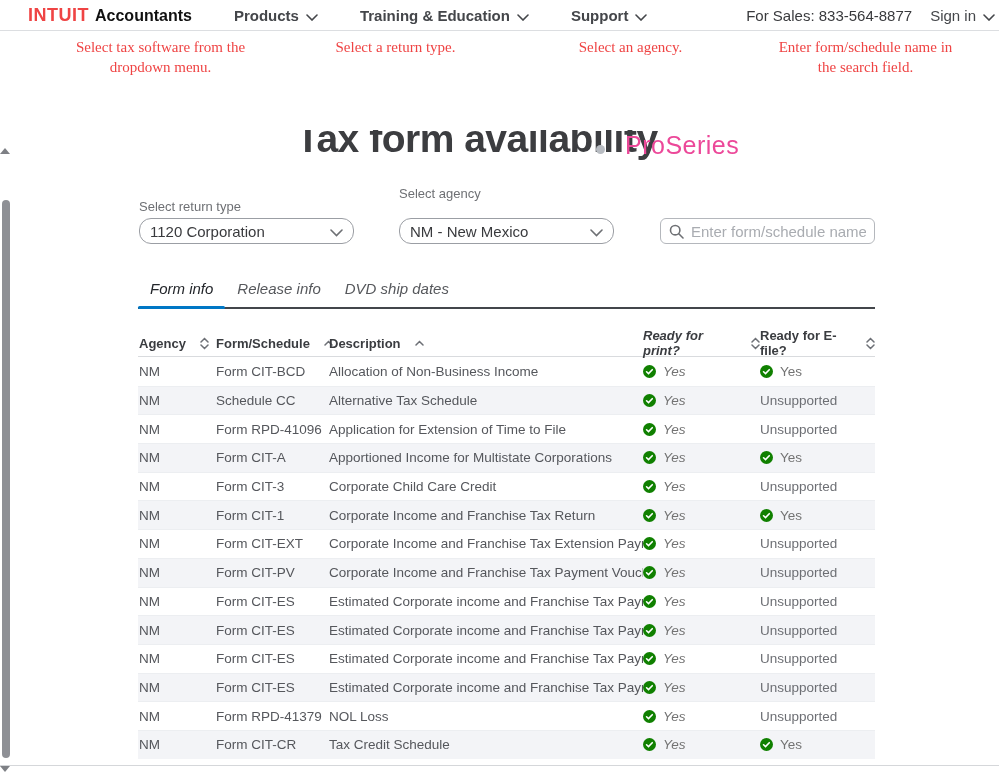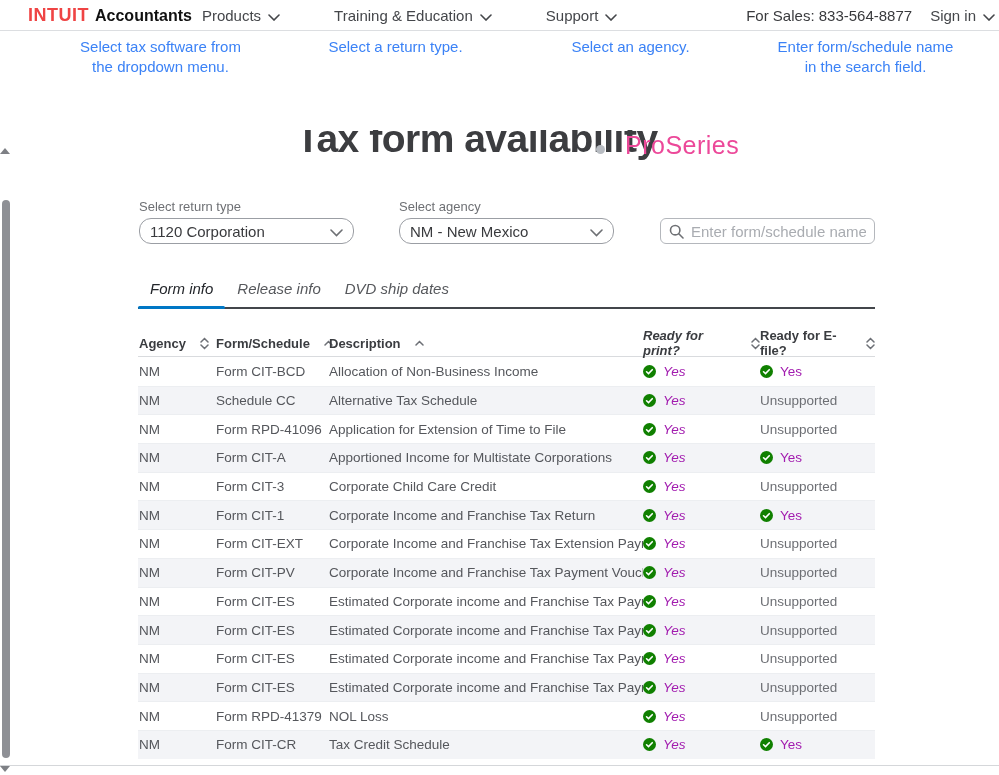--- a/index.html
+++ b/index.html
@@ -6,30 +6,30 @@
   html,body { width:999px; height:775px; background:#fff; overflow:hidden;
     font-family:"Liberation Sans", sans-serif; color:#393a3d; position:relative; }
 
   
   .topnav { position:absolute; top:0; left:0; width:999px; height:31px;
     display:flex; align-items:center; padding:0 4px 0 28px;
     border-bottom:1px solid #dcdee1; background:#fff; }
   .logo { display:flex; align-items:baseline; gap:6px; white-space:nowrap; }
   .logo .brand { font-size:18px; font-weight:800; letter-spacing:.5px; color:#ef4444; }
   .logo .suffix { font-size:16px; font-weight:700; color:#111; }
-  .nav-items { display:flex; gap:54px; margin-left:10px; }
+  .nav-items { display:flex; gap:42px; margin-left:42px;font-weight:bold; }
   .nav-item { display:flex; align-items:center; gap:7px; font-size:15px; color:#44464a; cursor:pointer; }
   .topnav .right { margin-left:auto; display:flex; align-items:center; gap:18px; font-size:15px; }
   .chev { display:inline-block; }
 
   
   .instructions { position:absolute; top:31px; left:43px; width:940px; height:44px;
     display:flex; }
   .instr { width:235px; display:flex; justify-content:center; padding-top:6px;
-    font-size:15px; line-height:1.35; text-align:center; color:#3b82f6; }
+    font-size:15px; line-height:1.35; text-align:center; color:#ef4444;font-family:Liberation Serif, serif; }
   .instr span { display:inline-block; }
   .instr.narrow span { max-width:180px; }
 
   
   .title-row { position:absolute; top:130px; left:0; width:999px; height:36px; overflow:hidden; }
   .page-title { position:absolute; left:296px; top:-13px; font-size:39px; line-height:44px;
     font-weight:700; letter-spacing:-.5px; color:#3c3d40; white-space:nowrap; }
   .title-dot { position:absolute; left:596px; top:15px; width:9px; height:9px;
     border-radius:50%; background:#b8bcc2; }
   .product-name { position:absolute; left:625px; top:1px; font-size:25px;
@@ -65,21 +65,21 @@
   .row { display:flex; align-items:center; height:28.7px; border-top:1px solid #eceef1;
     font-size:13.5px; color:#55575c; background:#fff; }
   .row:first-of-type { border-top:none; }
   .row.alt { background:#f3f4f7; }
   .c0 { width:78px;  padding-left:1px; }
   .c1 { width:113px; }
   .c2 { width:314px; white-space:nowrap; overflow:hidden; }
   .c3 { width:117px;font-style:italic; }
   .c4 { width:115px; }
   .status { display:flex; align-items:center; gap:7px; }
-  .status .yes-label { color:#a21caf; }
+  .status .yes-label { color:#737373; }
   .status .unsupported-label { color:#6d6f74; }
   .check { width:13px; height:13px; flex:0 0 13px; }
 
   
   .sb-up, .sb-down { position:absolute; width:0; height:0; right:990px; }
   .sb-up    { right:989px; top:148px; border-left:5px solid transparent;
     border-right:5px solid transparent; border-bottom:6px solid #7e8085; }
   .sb-down  { right:989px; top:766px; border-left:5px solid transparent;
     border-right:5px solid transparent; border-top:6px solid #7e8085; }
   .sb-thumb { position:absolute; right:989px; top:200px; width:8px; height:558px;
@@ -158,21 +158,21 @@
 <div class="ctl-label" style="left:139px; top:199px;">Select return type</div>
 <div class="select" style="left:139px; top:218px;">
   <span>1120 Corporation</span>
   <span class="chev">
     <svg width="13" height="8" viewBox="0 0 13 8">
         <path d="M1 1l5.5 5.5L12 1" fill="none" stroke="#6e7074" stroke-width="1.6" stroke-linecap="round"></path>
       </svg>
   </span>
 </div>
 
-<div class="ctl-label" style="left:399px; top:199px;">Select agency</div>
+<div class="ctl-label" style="left:399px; top:186px;">Select agency</div>
 <div class="select" style="left:399px; top:218px;">
   <span>NM - New Mexico</span>
   <span class="chev">
     <svg width="13" height="8" viewBox="0 0 13 8">
         <path d="M1 1l5.5 5.5L12 1" fill="none" stroke="#6e7074" stroke-width="1.6" stroke-linecap="round"></path>
       </svg>
   </span>
 </div>
 
 <div class="searchbox">

